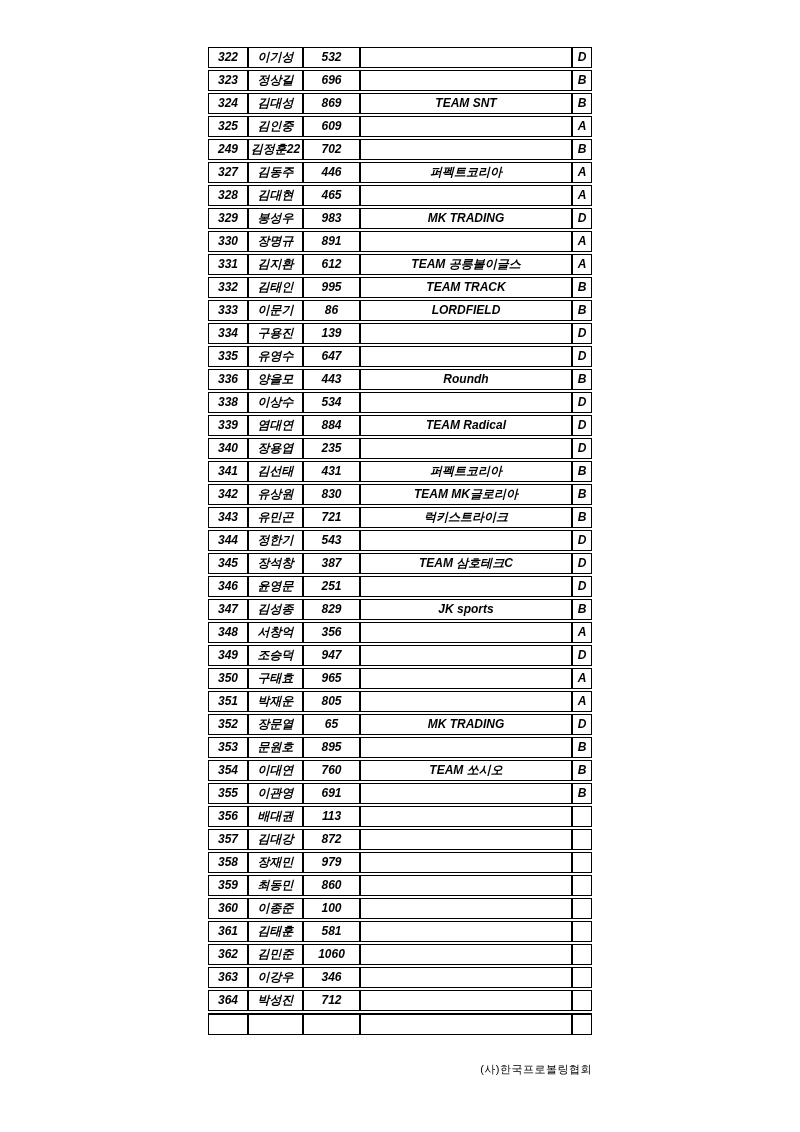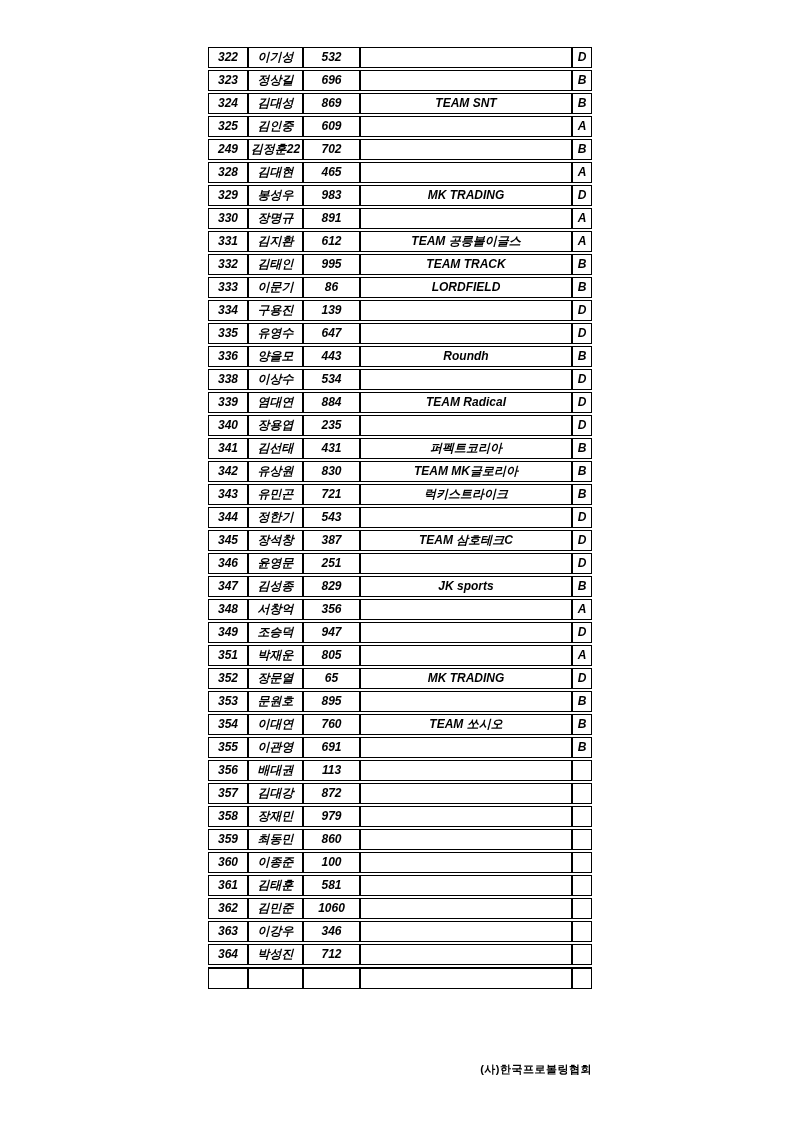--- a/index.html
+++ b/index.html
@@ -50,21 +50,21 @@
   td.col-team    { font-size: 11px; margin-left: 15px; }
   td.col-grade   { font-size: 11px; }
   tr.final-empty-row td {
     border-top: 2px solid #000;
   }
   .footer-text {
     position: absolute;
     top: 1062px;
     right: 208px;
     font-size: 11px;
-    font-weight: 700;
+    font-weight: 400;
     letter-spacing: 0.5px;
     color: #000;
   }
 </style>
 </head>
 <body>
 
 <div class="sheet">
 
   <div class="member-table-wrap">
@@ -106,20 +106,27 @@
       <td class="col-grade">A</td>
     </tr>
           <tr>
       <td class="col-no">249</td>
       <td class="col-name">김정훈22</td>
       <td class="col-memno">702</td>
       <td class="col-team"></td>
       <td class="col-grade">B</td>
     </tr>
           <tr>
+      <td class="col-no">327</td>
+      <td class="col-name">김동주</td>
+      <td class="col-memno">446</td>
+      <td class="col-team">퍼펙트코리아</td>
+      <td class="col-grade">A</td>
+    </tr>
+          <tr>
       <td class="col-no">328</td>
       <td class="col-name">김대현</td>
       <td class="col-memno">465</td>
       <td class="col-team"></td>
       <td class="col-grade">A</td>
     </tr>
           <tr>
       <td class="col-no">329</td>
       <td class="col-name">봉성우</td>
       <td class="col-memno">983</td>
@@ -253,20 +260,27 @@
       <td class="col-grade">A</td>
     </tr>
           <tr>
       <td class="col-no">349</td>
       <td class="col-name">조승덕</td>
       <td class="col-memno">947</td>
       <td class="col-team"></td>
       <td class="col-grade">D</td>
     </tr>
           <tr>
+      <td class="col-no">350</td>
+      <td class="col-name">구태효</td>
+      <td class="col-memno">965</td>
+      <td class="col-team"></td>
+      <td class="col-grade">A</td>
+    </tr>
+          <tr>
       <td class="col-no">351</td>
       <td class="col-name">박재운</td>
       <td class="col-memno">805</td>
       <td class="col-team"></td>
       <td class="col-grade">A</td>
     </tr>
           <tr>
       <td class="col-no">352</td>
       <td class="col-name">장문열</td>
       <td class="col-memno">65</td>

